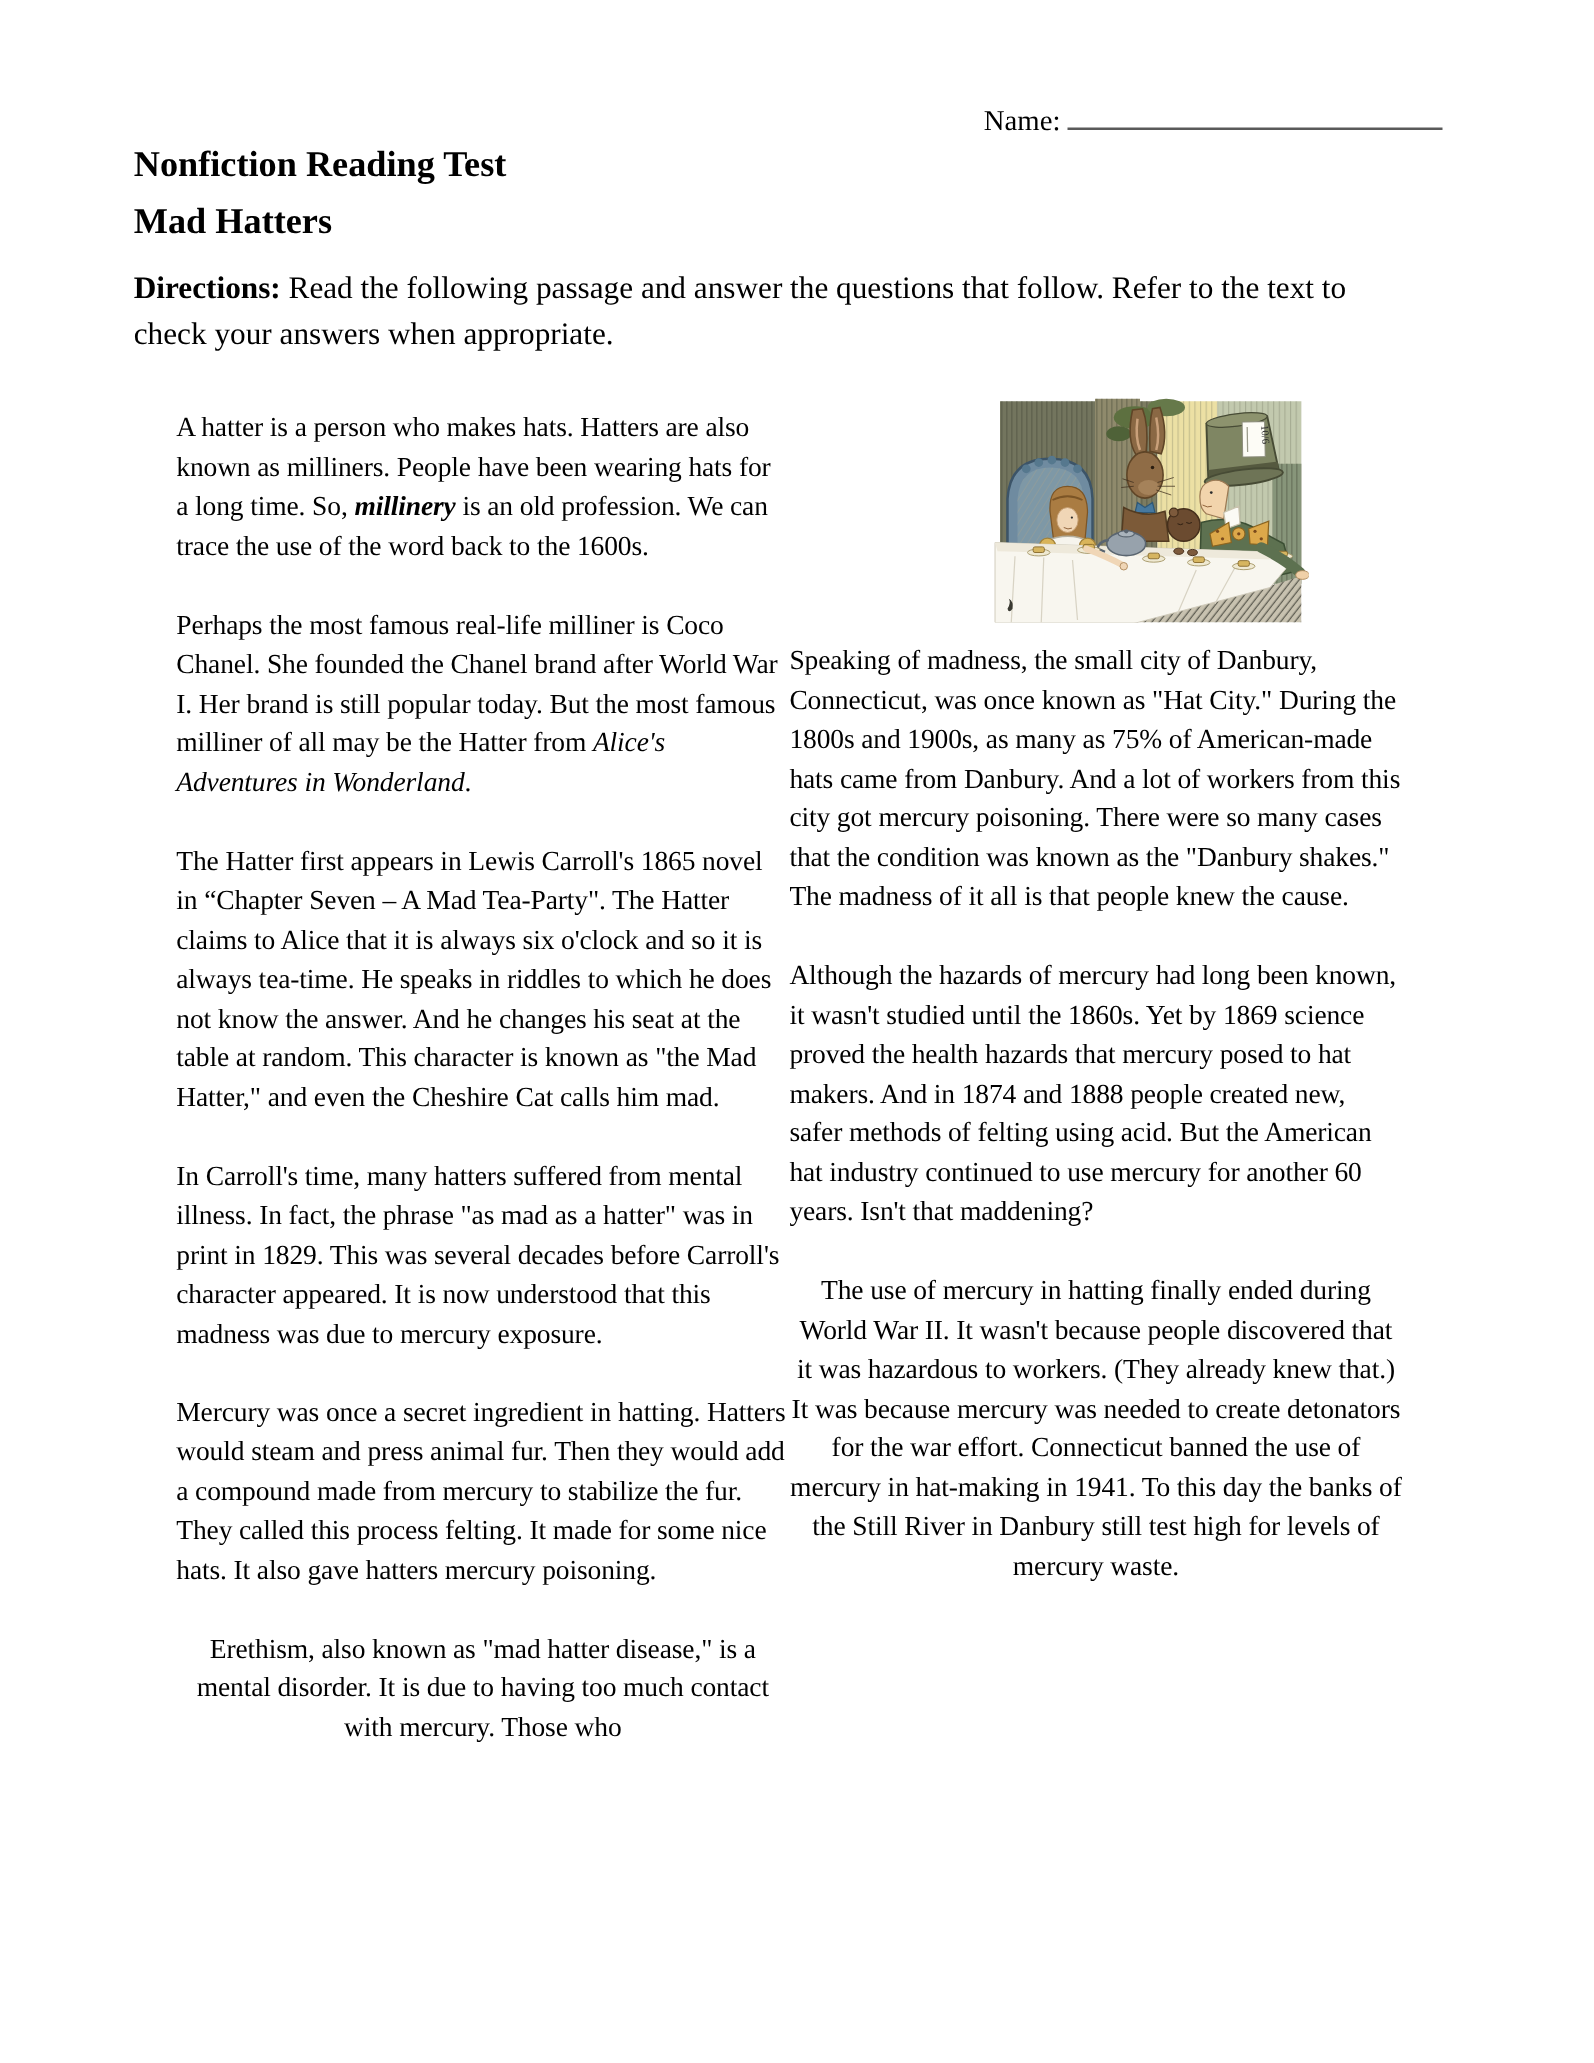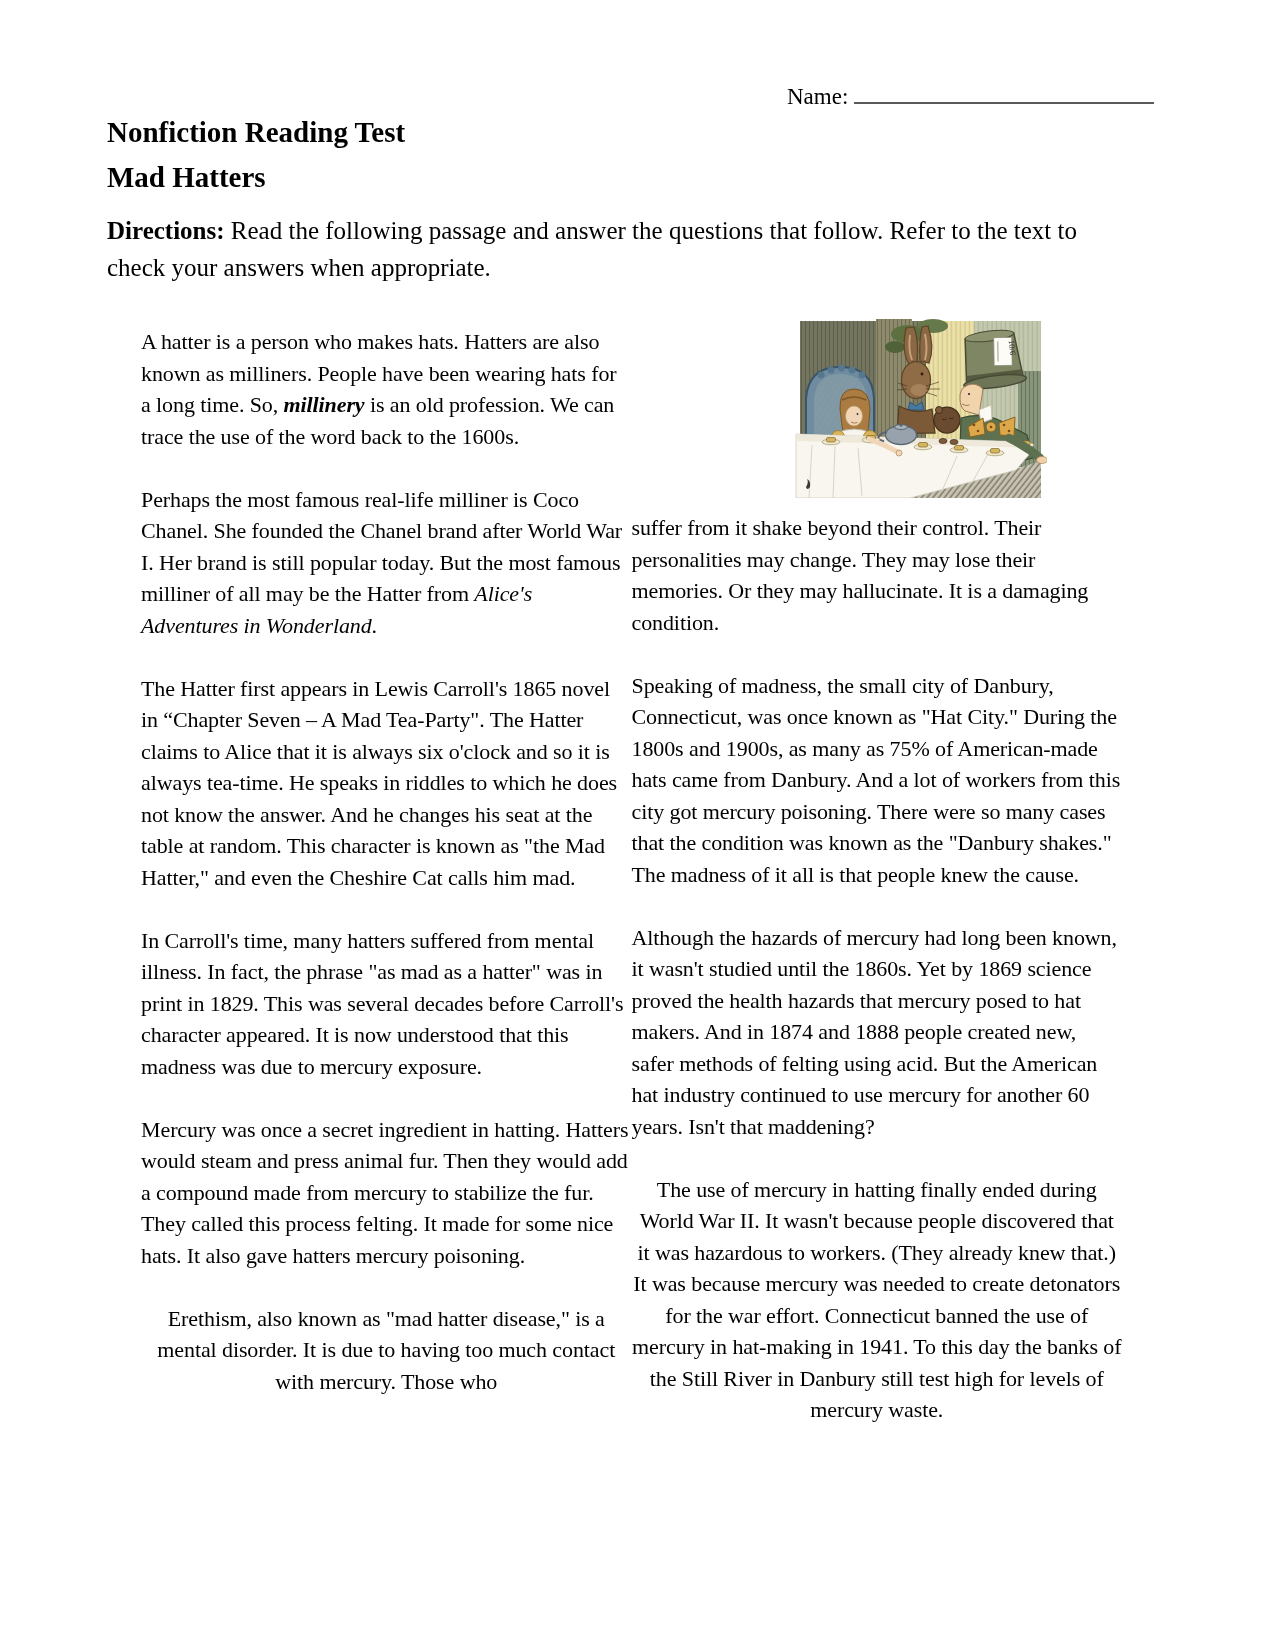--- a/index.html
+++ b/index.html
@@ -254,21 +254,20 @@
             <circle cx="214" cy="284" r="6" fill="#f0d6b6" stroke="#b08c60" stroke-width="1.5"></circle>
             <ellipse cx="302" cy="260" rx="8" ry="5" fill="#7d5a3c" stroke="#452f1c" stroke-width="1.5"></ellipse>
             <ellipse cx="324" cy="262" rx="8" ry="5" fill="#7d5a3c" stroke="#452f1c" stroke-width="1.5"></ellipse>
             <path d="M434,254 q36,18 62,40" stroke="#5d7150" stroke-width="17" fill="none" stroke-linecap="round"></path>
             <ellipse cx="500" cy="298" rx="11" ry="7" fill="#f0d0a8" stroke="#b08c60" stroke-width="1.5"></ellipse>
             <path d="M28,352 q6,-10 2,-16 q8,4 6,16 q-6,8 -8,0 z" fill="#3a3a32"></path>
           </g>
         </svg>
       </div>
 
-      <p class="body-p">suffer from it shake beyond their control. Their personalities may change. They may lose their memories. Or they may hallucinate. It is a damaging condition.</p>
       <p class="body-p">Speaking of madness, the small city of Danbury, Connecticut, was once known as "Hat City." During the 1800s and 1900s, as many as 75% of American-made hats came from Danbury. And a lot of workers from this city got mercury poisoning. There were so many cases that the condition was known as the "Danbury shakes." The madness of it all is that people knew the cause.</p>
       <p class="body-p">Although the hazards of mercury had long been known, it wasn't studied until the 1860s. Yet by 1869 science proved the health hazards that mercury posed to hat makers. And in 1874 and 1888 people created new, safer methods of felting using acid. But the American hat industry continued to use mercury for another 60 years. Isn't that maddening?</p>
       <p class="body-p">The use of mercury in hatting finally ended during World War II. It wasn't because people discovered that it was hazardous to workers. (They already knew that.) It was because mercury was needed to create detonators for the war effort. Connecticut banned the use of mercury in hat-making in 1941. To this day the banks of the Still River in Danbury still test high for levels of mercury waste.</p>
     </div>
 
   </div>
 
 </div>
 
 </body></html>

